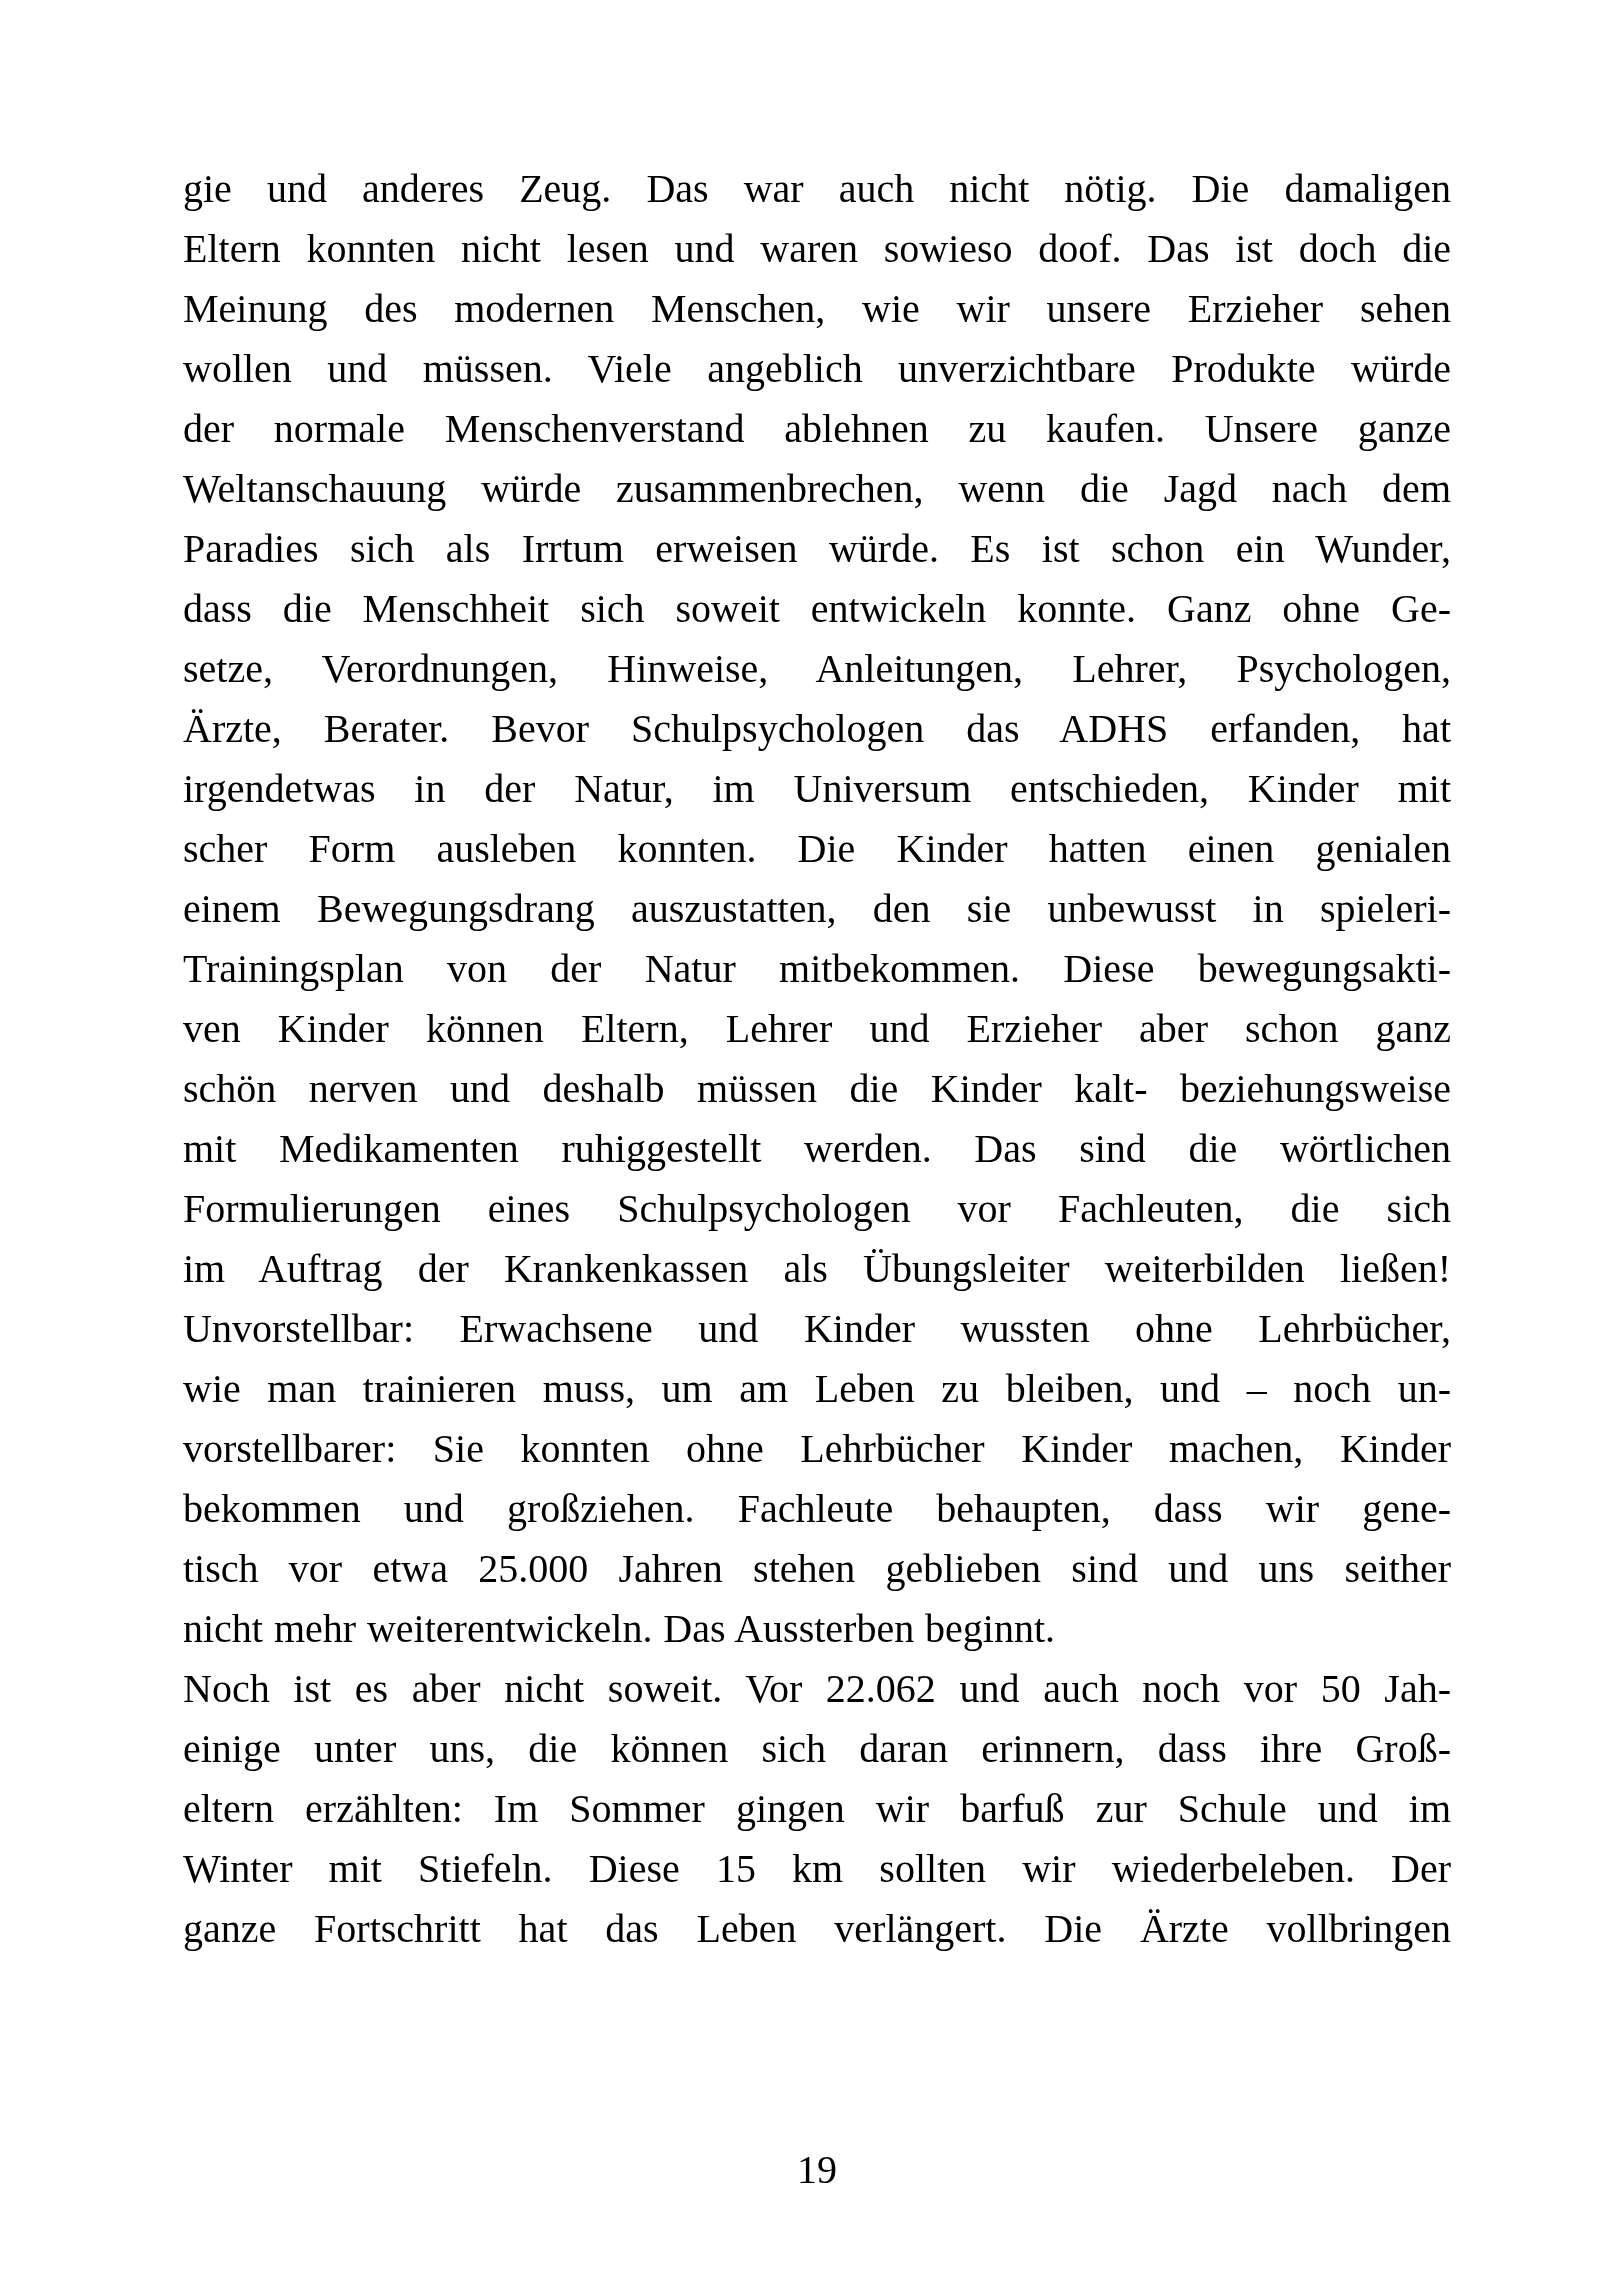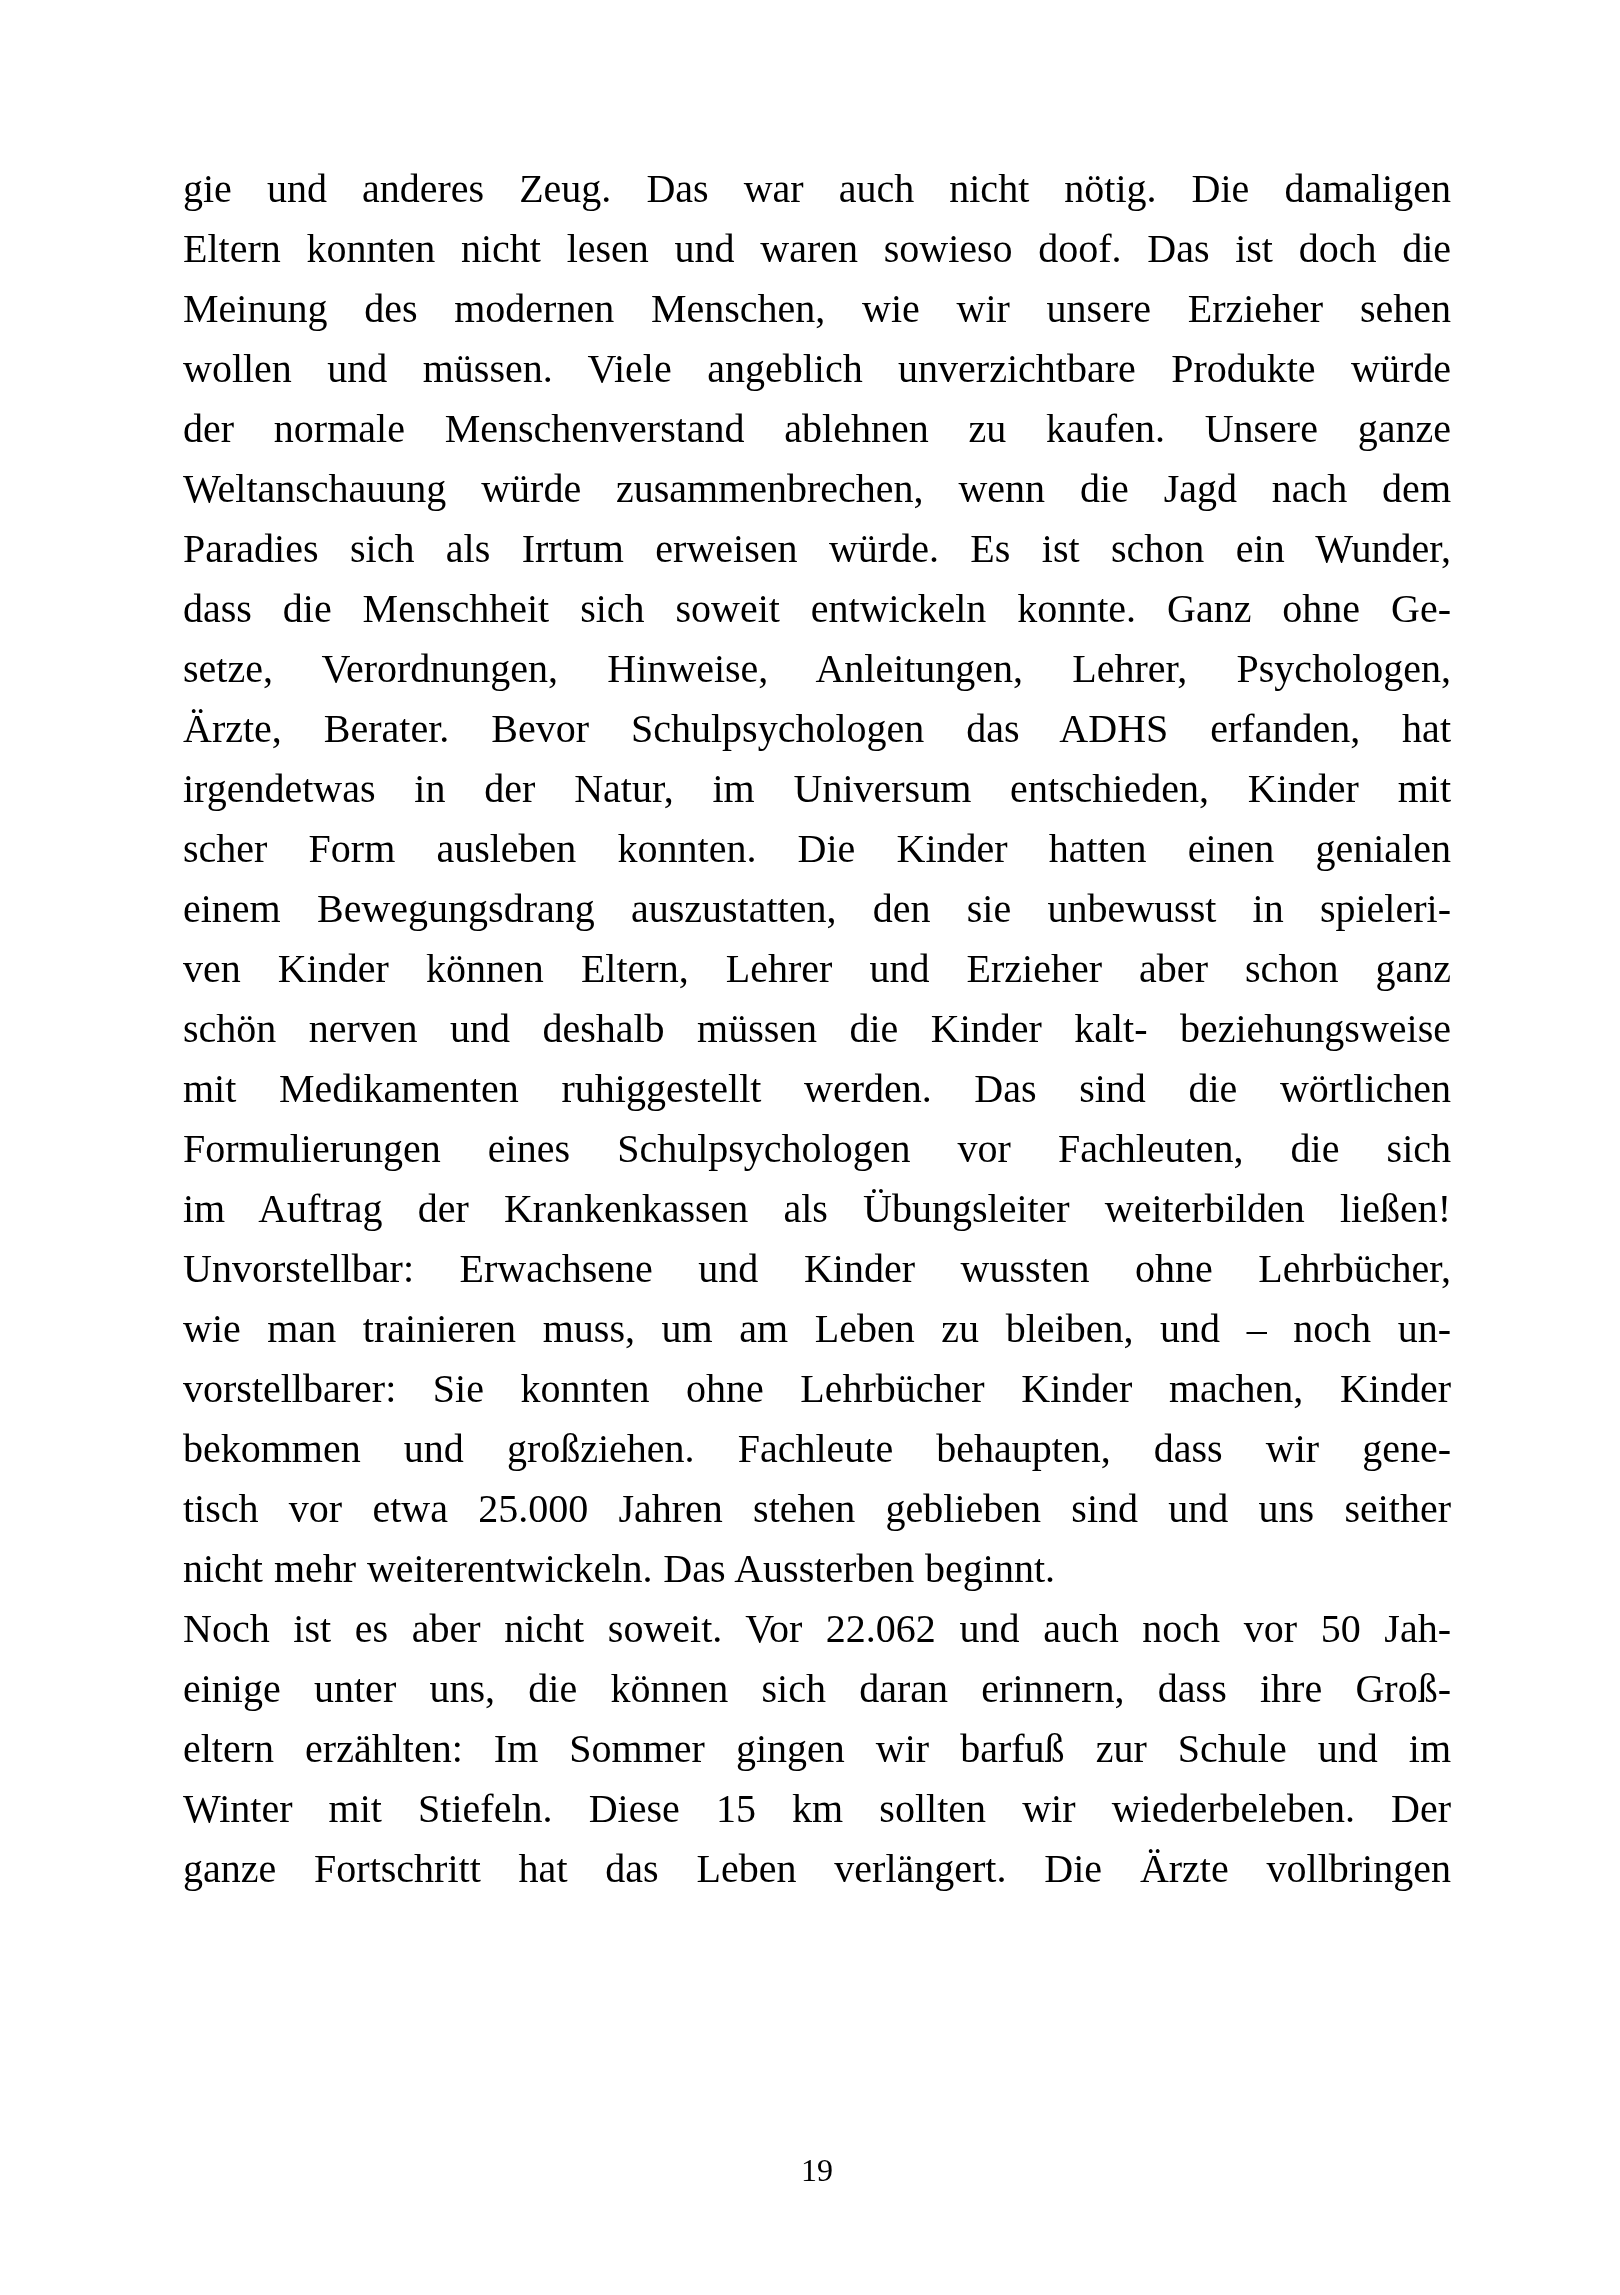--- a/index.html
+++ b/index.html
@@ -37,21 +37,21 @@
   }
   .line.flush {
     text-align: left;
     text-align-last: left;
   }
   .page-number {
     position: absolute;
     left: 183px;
     top: 2140px;
     width: 1268px;
-    font-size: 32px;
+    font-size: 40px;
     line-height: 60px;
     text-align: center;
   }
 </style>
 </head>
 <body>
 
 <div class="page">
   <div class="text-block">
       <div class="line">gie und anderes Zeug. Das war auch nicht nötig. Die damaligen</div>
@@ -60,20 +60,21 @@
       <div class="line">wollen und müssen. Viele angeblich unverzichtbare Produkte würde</div>
       <div class="line">der normale Menschenverstand ablehnen zu kaufen. Unsere ganze</div>
       <div class="line">Weltanschauung würde zusammenbrechen, wenn die Jagd nach dem</div>
       <div class="line">Paradies sich als Irrtum erweisen würde. Es ist schon ein Wunder,</div>
       <div class="line">dass die Menschheit sich soweit entwickeln konnte. Ganz ohne Ge-</div>
       <div class="line">setze, Verordnungen, Hinweise, Anleitungen, Lehrer, Psychologen,</div>
       <div class="line">Ärzte, Berater. Bevor Schulpsychologen das ADHS erfanden, hat</div>
       <div class="line">irgendetwas in der Natur, im Universum entschieden, Kinder mit</div>
       <div class="line">scher Form ausleben konnten. Die Kinder hatten einen genialen</div>
       <div class="line">einem Bewegungsdrang auszustatten, den sie unbewusst in spieleri-</div>
+      <div class="line">Trainingsplan von der Natur mitbekommen. Diese bewegungsakti-</div>
       <div class="line">ven Kinder können Eltern, Lehrer und Erzieher aber schon ganz</div>
       <div class="line">schön nerven und deshalb müssen die Kinder kalt- beziehungsweise</div>
       <div class="line">mit Medikamenten ruhiggestellt werden. Das sind die wörtlichen</div>
       <div class="line">Formulierungen eines Schulpsychologen vor Fachleuten, die sich</div>
       <div class="line">im Auftrag der Krankenkassen als Übungsleiter weiterbilden ließen!</div>
       <div class="line">Unvorstellbar: Erwachsene und Kinder wussten ohne Lehrbücher,</div>
       <div class="line">wie man trainieren muss, um am Leben zu bleiben, und – noch un-</div>
       <div class="line">vorstellbarer: Sie konnten ohne Lehrbücher Kinder machen, Kinder</div>
       <div class="line">bekommen und großziehen. Fachleute behaupten, dass wir gene-</div>
       <div class="line">tisch vor etwa 25.000 Jahren stehen geblieben sind und uns seither</div>

